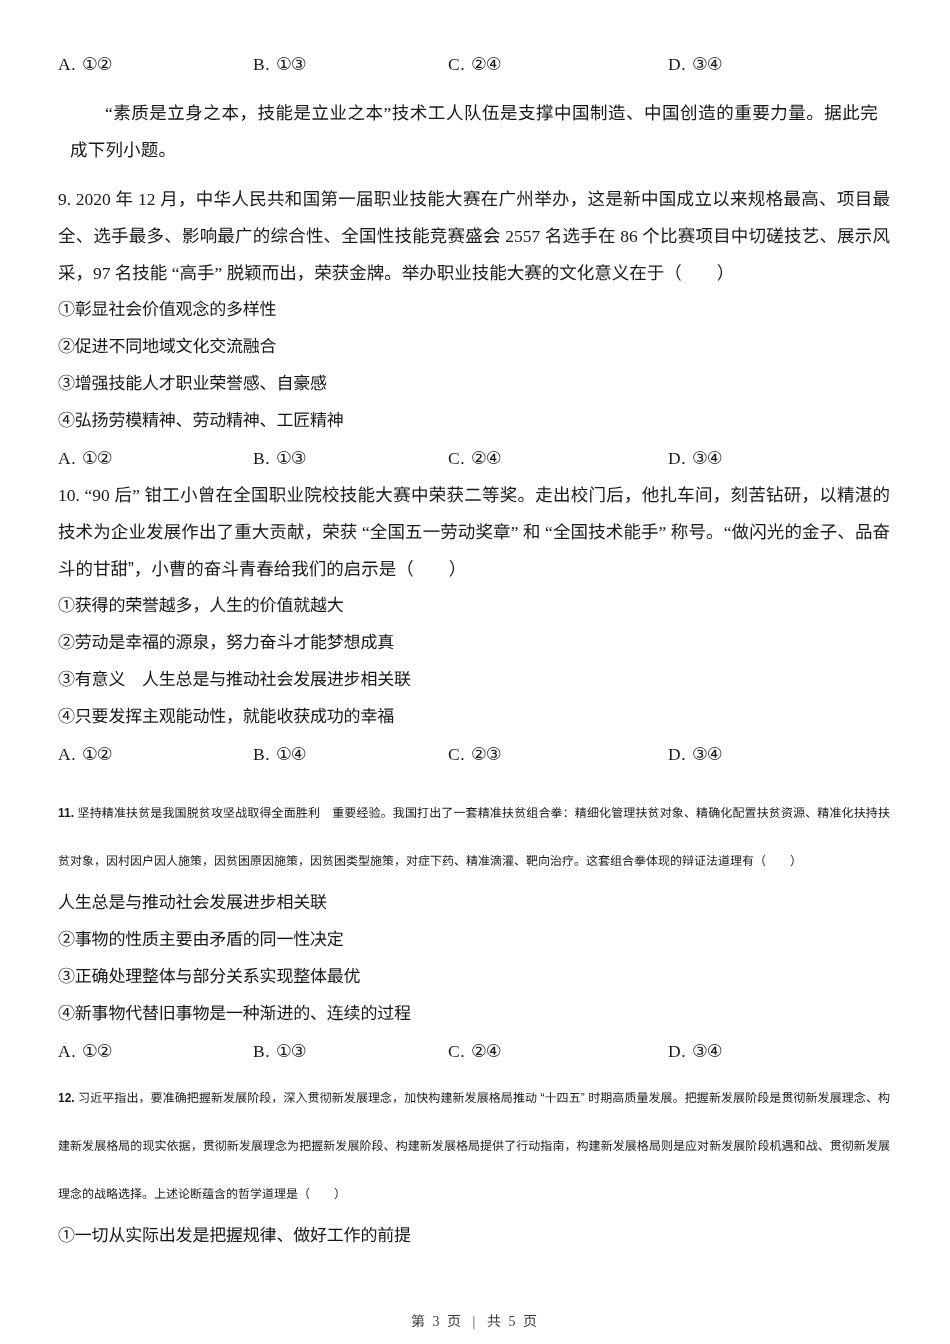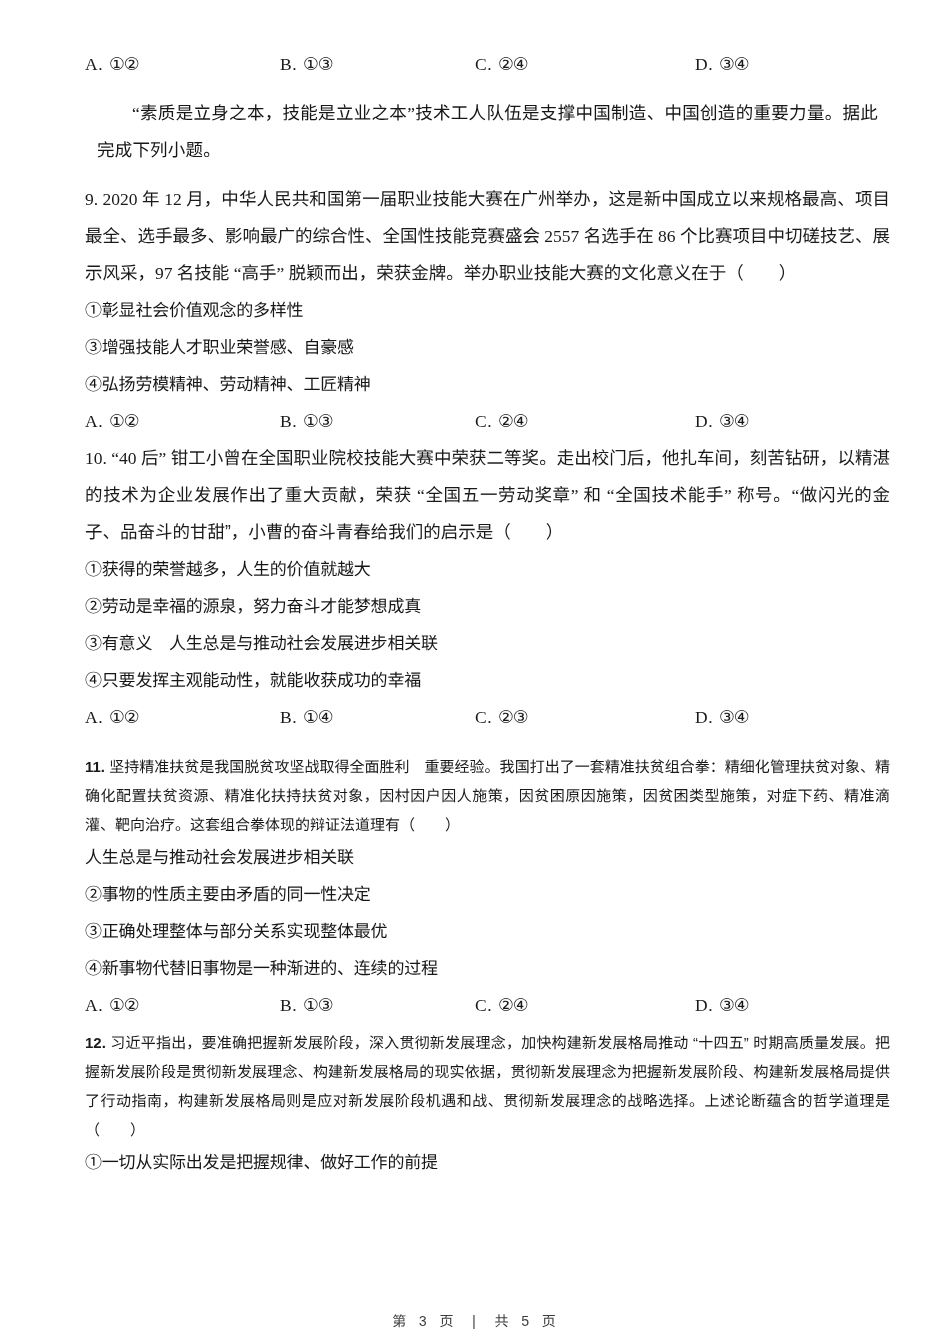--- a/index.html
+++ b/index.html
@@ -14,21 +14,21 @@
     position: relative;
     font-family: "Liberation Serif", "DejaVu Serif", serif;
     color: #1a1a1a;
     overflow: hidden;
   }
   .page {
     position: relative;
     width: 950px;
     height: 1344px;
     box-sizing: border-box;
-    padding: 46px 60px 0 85px;
+    padding: 46px 60px 0 58px;
   }
 
   
   .para {
     font-size: 17.5px;
     line-height: 37px;
     text-align: justify;
     text-justify: inter-ideograph;
     letter-spacing: 0.2px;
     margin: 12px;
@@ -45,42 +45,42 @@
   .stem {
     font-size: 17.5px;
     line-height: 37px;
     text-align: justify;
     text-justify: inter-ideograph;
     margin: 0;
   }
   .stem-serif { font-family: "Liberation Serif", "DejaVu Serif", serif; }
   .stem-hei {
     font-family: "Liberation Sans", "DejaVu Sans", sans-serif;
-    font-size: 15px;
-    line-height: 29px;
+    font-size: 12px;
+    line-height: 48px;
   }
   .qnum {
     font-family: "Liberation Serif", "DejaVu Serif", serif;
   }
   .qnum-hei {
     font-family: "Liberation Sans", "DejaVu Sans", sans-serif;
     font-weight: bold;
   }
   .inline-hei {
     font-family: "Liberation Sans", "DejaVu Sans", sans-serif;
   }
 
   
   .opt-list {
     margin: 0;
     padding: 0;
     list-style: none;
   }
   .opt-list li {
-    font-family: Liberation Serif, serif;
+    font-family: Liberation Mono, monospace;
     font-size: 17px;
     line-height: 37px;
     letter-spacing: -0.2px;
     white-space: pre;
     color: #161616;
   }
 
   
   .choice-row {
     position: relative;
@@ -108,21 +108,21 @@
   .gap-sm { height: 4px; }
   .gap-md { height: 16px; }
 
   
   .footer {
     position: absolute;
     left: 0;
     right: 0;
     bottom: 14px;
     text-align: center;
-    font-family: Liberation Mono, monospace;
+    font-family: Liberation Serif, serif;
     font-size: 14px;
     color: #3d3d3d;
     letter-spacing: 2px;
   }
   .footer .sep { margin: 0 4px; }
 </style>
 </head>
 <body>
 
 <div class="page">
@@ -132,31 +132,32 @@
     <span class="choice c-b"><span class="lbl">B.</span><span class="val">①③</span></span>
     <span class="choice c-c"><span class="lbl">C.</span><span class="val">②④</span></span>
     <span class="choice c-d"><span class="lbl">D.</span><span class="val">③④</span></span>
   </div>
 
   <p class="para serif indent">“素质是立身之本，技能是立业之本”技术工人队伍是支撑中国制造、中国创造的重要力量。据此完成下列小题。</p>
 
   <p class="stem stem-serif"><span class="qnum">9.</span> <span>2020 年 12 月，中华人民共和国第一届职业技能大赛在广州举办，这是新中国成立以来规格最高、项目最全、选手最多、影响最广的综合性、全国性技能竞赛盛会 2557 名选手在 86 个比赛项目中切磋技艺、展示风采，97 名技能 “高手” 脱颖而出，荣获金牌。举办职业技能大赛的文化意义在于（　　）</span></p>
   <ul class="opt-list">
     <li>①彰显社会价值观念的多样性</li>
+    <li>②促进不同地域文化交流融合</li>
     <li>③增强技能人才职业荣誉感、自豪感</li>
     <li>④弘扬劳模精神、劳动精神、工匠精神</li>
   </ul>
   <div class="choice-row">
     <span class="choice c-a"><span class="lbl">A.</span><span class="val">①②</span></span>
     <span class="choice c-b"><span class="lbl">B.</span><span class="val">①③</span></span>
     <span class="choice c-c"><span class="lbl">C.</span><span class="val">②④</span></span>
     <span class="choice c-d"><span class="lbl">D.</span><span class="val">③④</span></span>
   </div>
 
-  <p class="stem stem-serif"><span class="qnum">10.</span> <span>“40 后” 钳工小曾在全国职业院校技能大赛中荣获二等奖。走出校门后，他扎车间，刻苦钻研，以精湛的技术为企业发展作出了重大贡献，荣获 “全国五一劳动奖章” 和 “全国技术能手” 称号。“做闪光的</span><span class="inline-hei">金子、品奋斗的甘甜”</span><span>，小曹的奋斗青春给我们的启示是（　　）</span></p>
+  <p class="stem stem-serif"><span class="qnum">10.</span> <span>“90 后” 钳工小曾在全国职业院校技能大赛中荣获二等奖。走出校门后，他扎车间，刻苦钻研，以精湛的技术为企业发展作出了重大贡献，荣获 “全国五一劳动奖章” 和 “全国技术能手” 称号。“做闪光的</span><span class="inline-hei">金子、品奋斗的甘甜”</span><span>，小曹的奋斗青春给我们的启示是（　　）</span></p>
   <ul class="opt-list">
     <li>①获得的荣誉越多，人生的价值就越大</li>
     <li>②劳动是幸福的源泉，努力奋斗才能梦想成真</li>
     <li>③有意义　人生总是与推动社会发展进步相关联</li>
     <li>④只要发挥主观能动性，就能收获成功的幸福</li>
   </ul>
   <div class="choice-row">
     <span class="choice c-a"><span class="lbl">A.</span><span class="val">①②</span></span>
     <span class="choice c-b"><span class="lbl">B.</span><span class="val">①④</span></span>
     <span class="choice c-c"><span class="lbl">C.</span><span class="val">②③</span></span>

